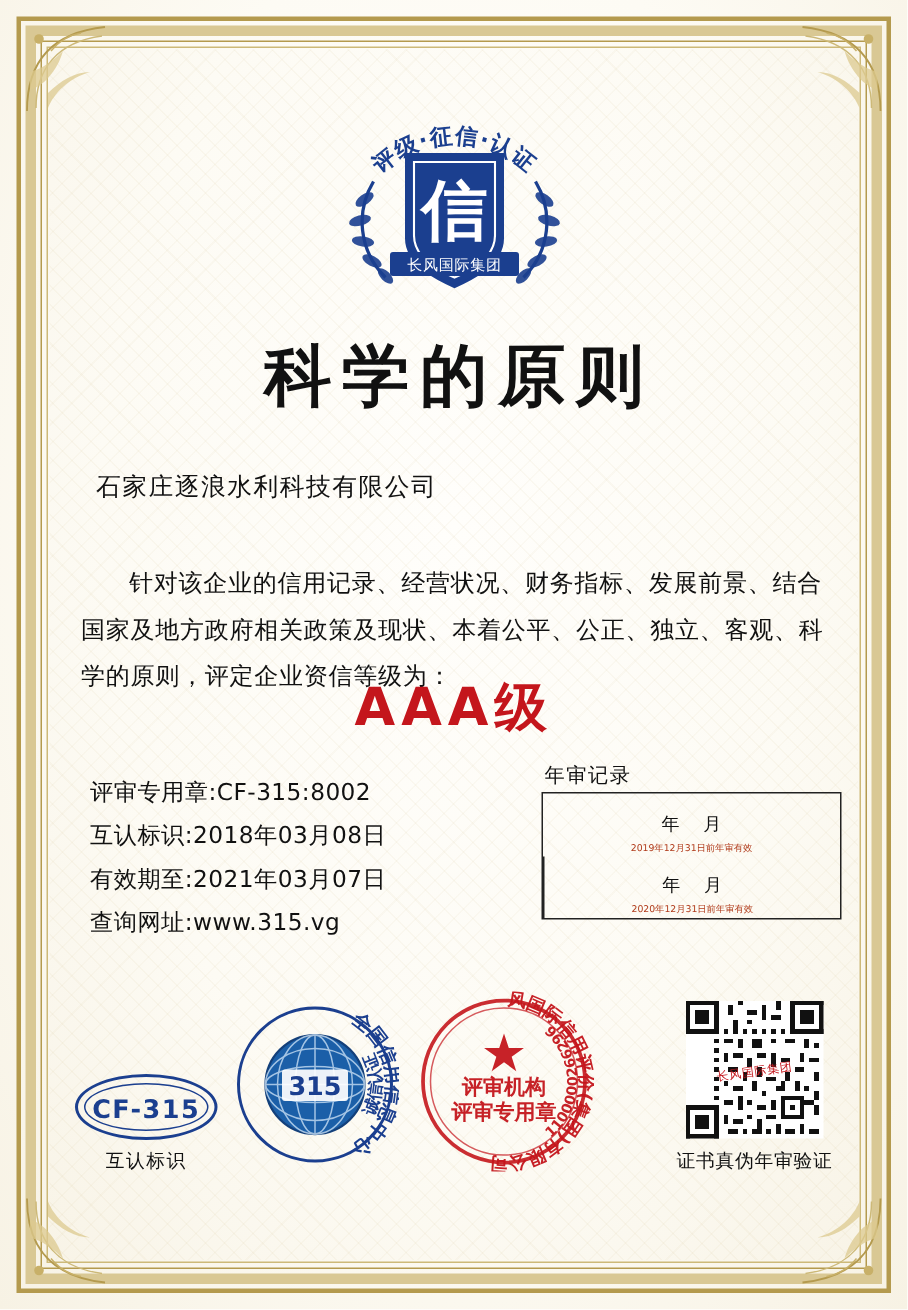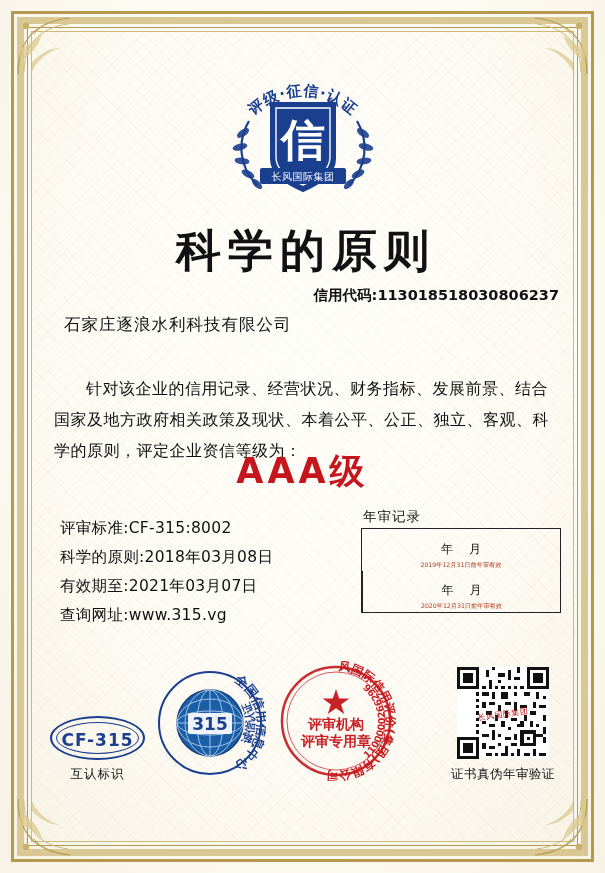--- a/index.html
+++ b/index.html
@@ -393,35 +393,32 @@
         <path d="M63 45 L117 45 L117 94 C117 108 102 117 90 122 C78 117 63 108 63 94 Z" fill="none" stroke="#ffffff" stroke-width="1.4"></path>
         <text x="90" y="92" text-anchor="middle" font-family="DejaVu Sans, sans-serif" font-size="44" font-weight="bold" fill="#ffffff">信</text>
 
         <rect x="47" y="105" width="86" height="16" rx="2" fill="#1b3f8f"></rect>
         <text x="90" y="117" text-anchor="middle" font-family="DejaVu Sans, sans-serif" font-size="10" fill="#ffffff" letter-spacing="0.5">长风国际集团</text>
       </svg>
     </div>
 
     <div class="main-title">科学的原则</div>
 
-    <div class="credit-code">
-      <span>信用代码:</span><span>113018518030806237</span>
-    </div>
 
     <div class="company">石家庄逐浪水利科技有限公司</div>
 
     <div class="body-text">
       <span class="indent">针对该企业的信用记录、经营状况、财务指标、发展前景、结合国家及地方政府相关政策及现状、本着公平、公正、独立、客观、科学的原则，评定企业资信等级为：</span>
     </div>
 
     <div class="grade">AAA级</div>
 
     <div class="details">
-      <div>评审标准:CF-315:8002</div>
-      <div>科学的原则:2018年03月08日</div>
+      <div>评审专用章:CF-315:8002</div>
+      <div>互认标识:2018年03月08日</div>
       <div>有效期至:2021年03月07日</div>
       <div>查询网址:www.315.vg</div>
     </div>
 
     <div class="review-table">
       <div class="review-title">年审记录</div>
       <div class="review-grid">
         <div class="review-cell">
           <div class="review-ym">年 月</div>
           <div class="review-note">2019年12月31日前年审有效</div>

